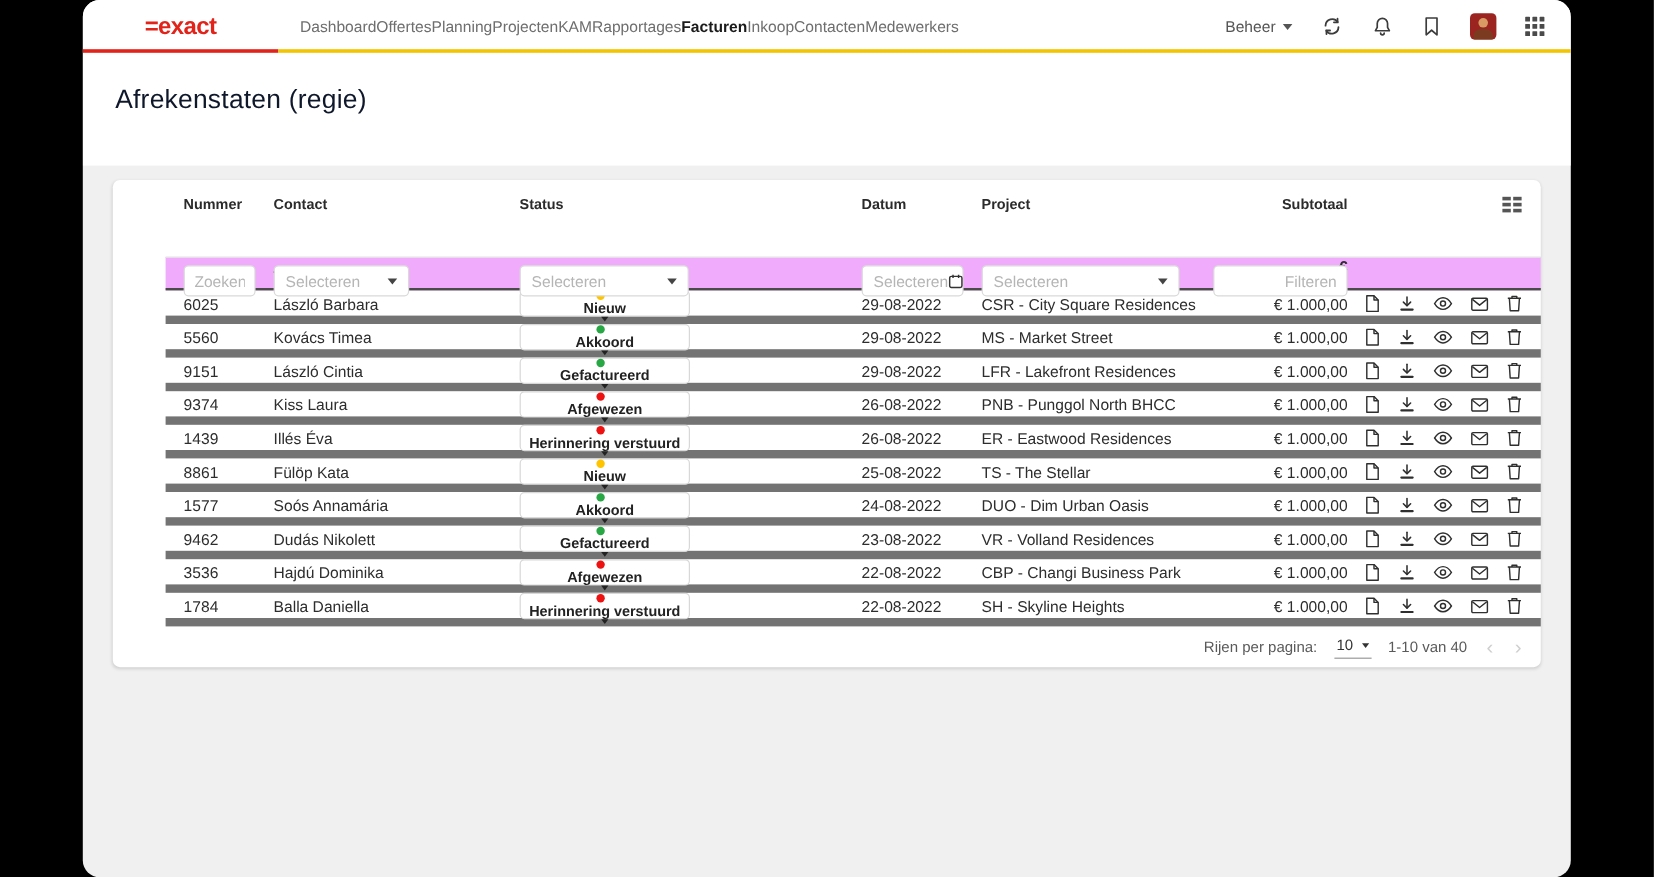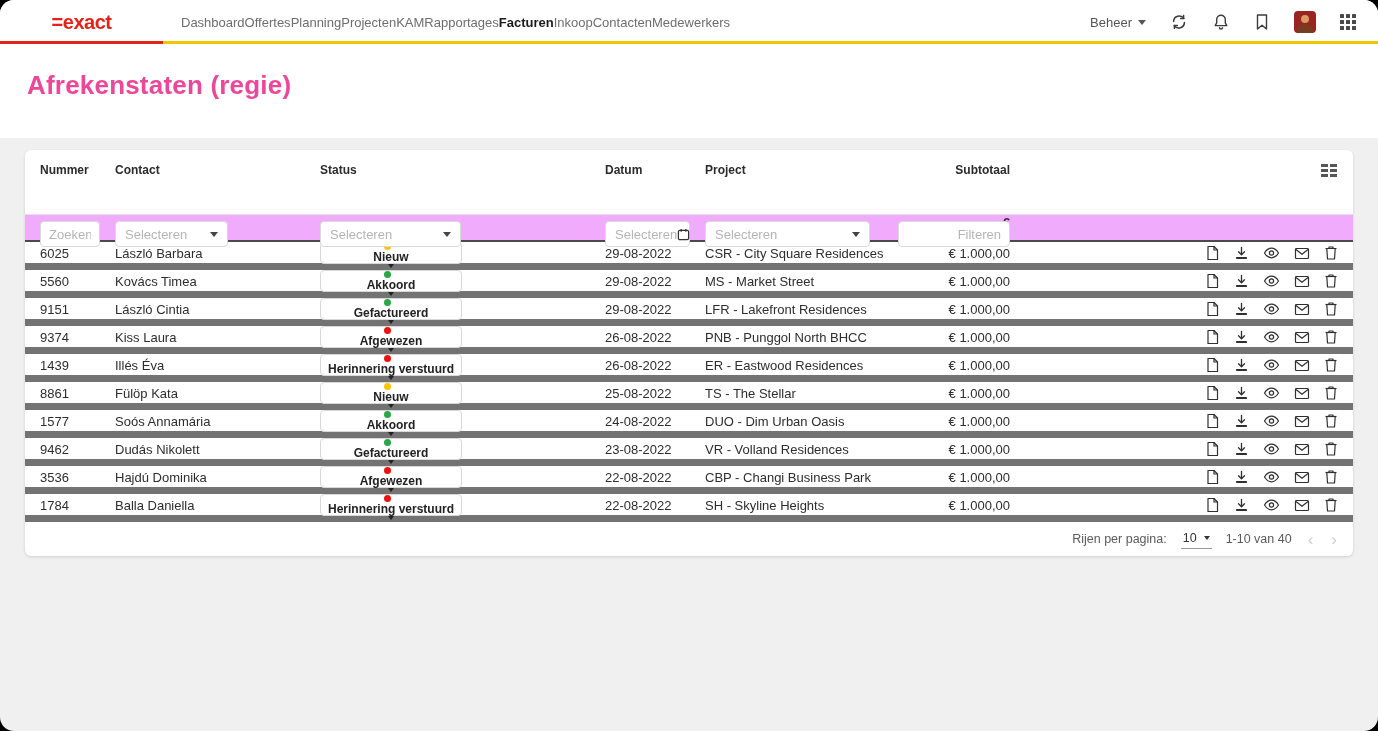--- a/index.html
+++ b/index.html
@@ -1,17 +1,17 @@
 <!DOCTYPE html>
 <html><head>
 <meta charset="utf-8">
 <style>
   * { margin:0; padding:0; box-sizing:border-box; }
   html,body { background:#000; font-family:"Liberation Sans", sans-serif; }
-  .screen { position:relative; width:1378px; height:731px; margin:0 auto; background:#f0f0f1;
+  .screen { position:relative; width:1240px; height:731px; margin:0 auto; background:#f0f0f1;
             border-radius:14px; overflow:hidden; }
 
   
   .nav { position:relative; height:44px; background:#fff; display:flex; align-items:center; }
   .nav-underline { position:absolute; bottom:0; height:3px; }
   .nav-underline.red { left:0; width:163px; background:#E2231A; }
   .nav-underline.yellow { left:163px; right:0; background:#F2C500; }
   .brand { width:163px; display:flex; align-items:center; justify-content:center; }
   .brand span { color:#E2231A; font-weight:bold; font-size:20px; letter-spacing:-0.5px; }
   .nav-items { display:flex; margin-left:18px; }
@@ -23,25 +23,25 @@
               border-top:5px solid #555; display:inline-block; }
   .nav-icon { display:flex; align-items:center; cursor:pointer; }
   .avatar { width:22px; height:22px; border-radius:4px; background:#9b2420; position:relative; overflow:hidden; }
   .avatar::before { content:""; position:absolute; left:7px; top:4px; width:8px; height:8px; border-radius:50%; background:#d99a63; }
   .avatar::after { content:""; position:absolute; left:3px; top:13px; width:16px; height:10px; border-radius:50% 50% 0 0; background:#7a3b20; }
   .apps-grid { display:grid; grid-template-columns:repeat(3,4px); grid-template-rows:repeat(3,4px); gap:2px; }
   .apps-grid i { background:#4a4a4a; border-radius:0.5px; }
 
   
   .page-header { background:#fff; height:94px; padding:26px 0 0 27px; }
-  .page-title { font-size:26px; font-weight:bold; color:#ec4899; letter-spacing:0.2px; }
+  .page-title { font-size:22px; font-weight:normal; color:#0f172a; letter-spacing:0.2px; }
 
   
   .card { margin:12px 25px 0 25px; background:#fff; border-radius:6px;
-          box-shadow:0 1px 3px rgba(0,0,0,.14); padding-bottom:0; }
+          box-shadow:0 1px 3px rgba(0,0,0,.14); padding-bottom:0;padding-left:44px; }
 
   
   .filters { position:relative; height:64px; }
   .flabel { position:absolute; top:13px; font-size:12px; font-weight:bold; color:#2b2b2b; }
   .fctrl  { position:absolute; top:31px; height:26px; border:1px solid #d9d9d9; border-radius:4px;
             background:#fff; display:flex; align-items:center; font-size:13px; color:#b5b5b5; cursor:pointer;margin-top:40px; }
   .fctrl input { border:none; outline:none; width:100%; height:100%; font-size:13px; padding:0 8px;
                  font-family:"Liberation Sans",sans-serif; background:transparent; color:#333; }
   .fctrl input::placeholder { color:#b5b5b5; }
   .fsel { justify-content:space-between; padding:0 9px; }

